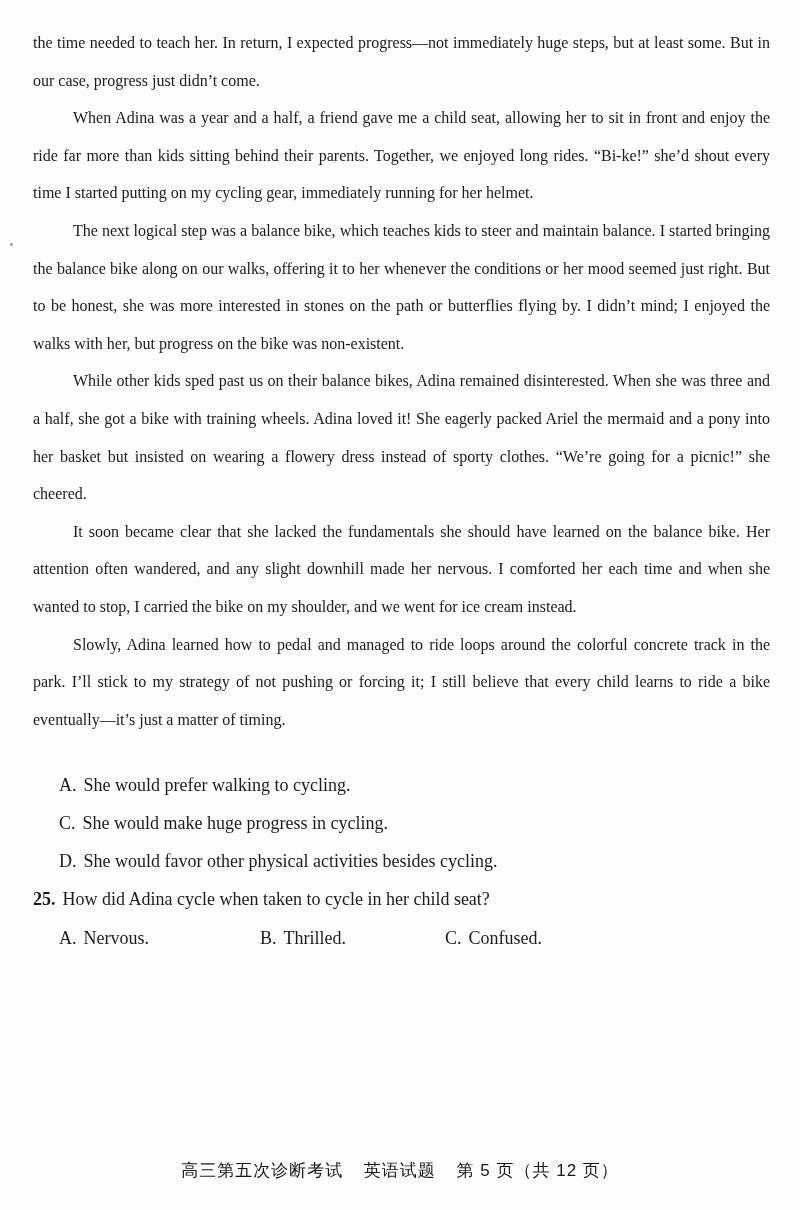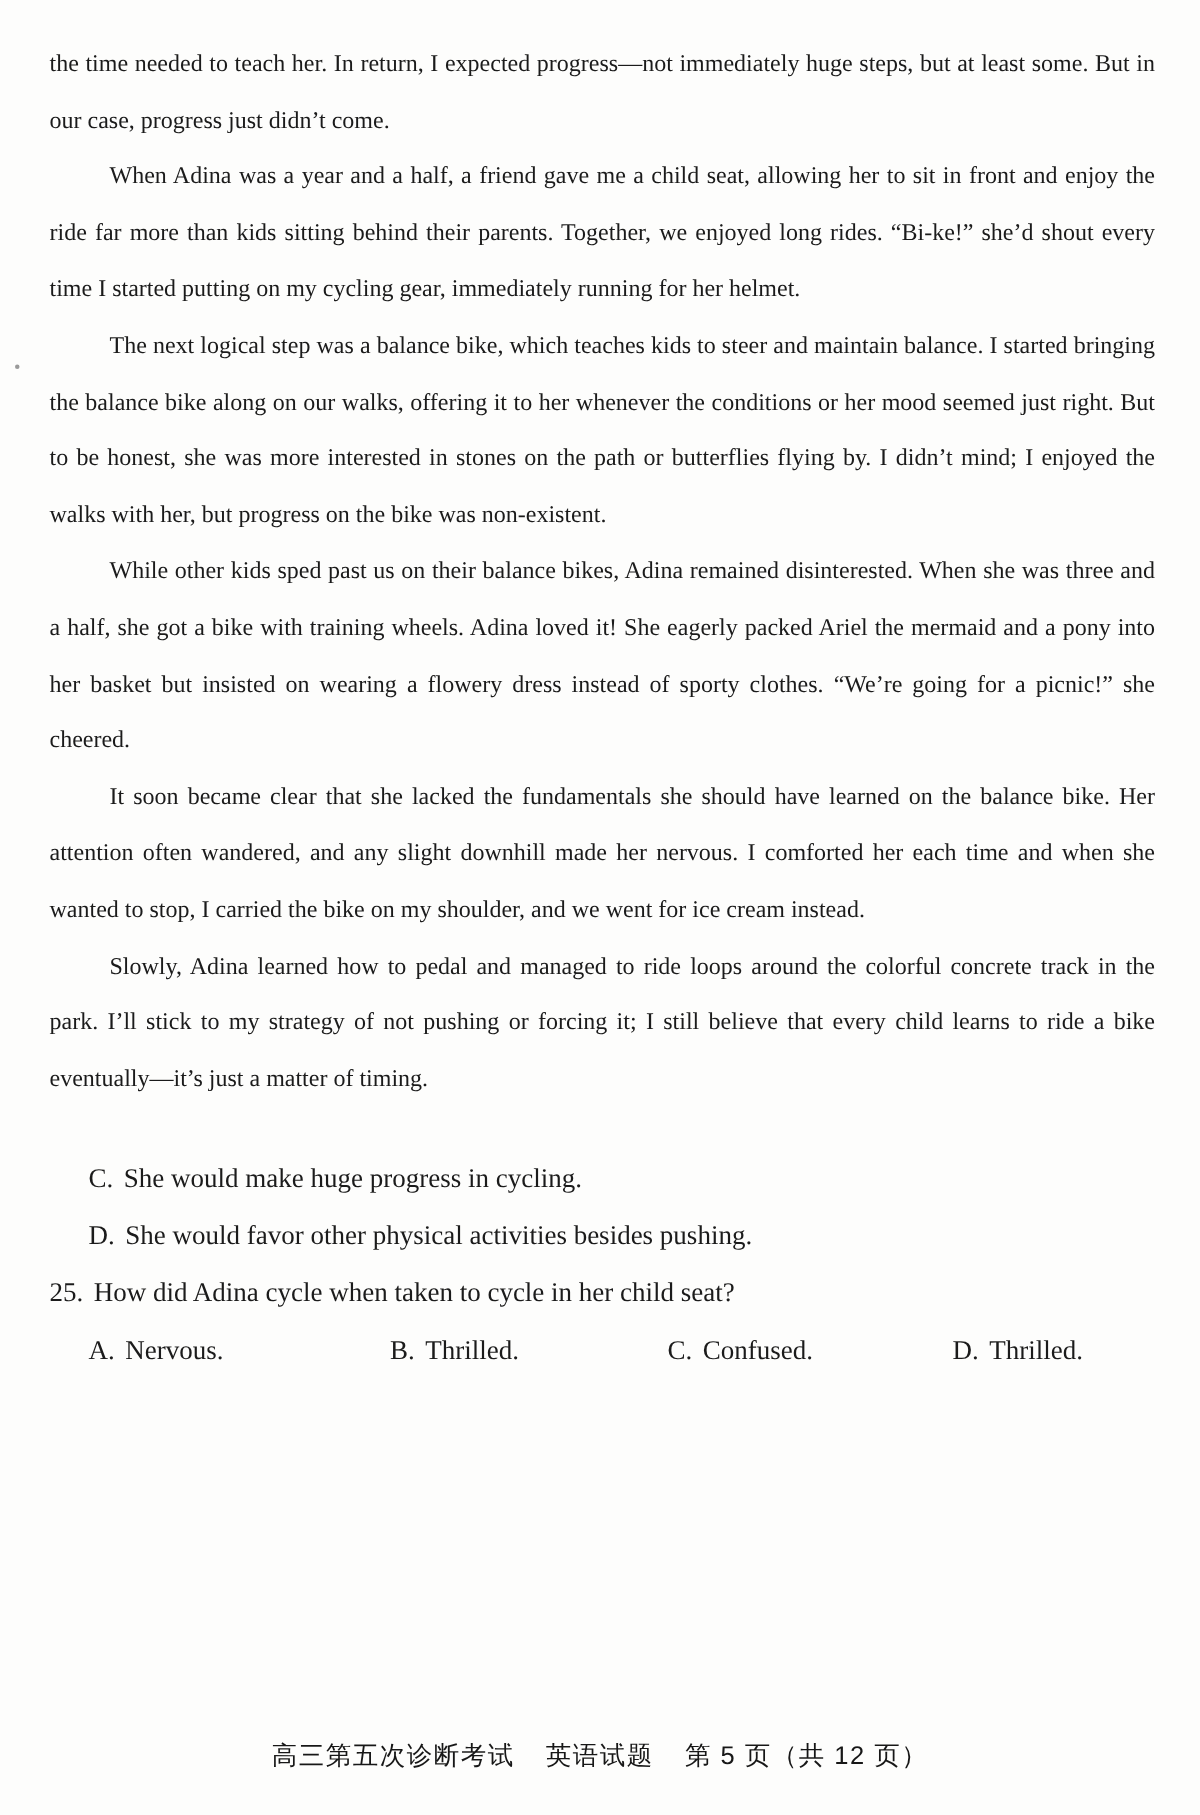--- a/index.html
+++ b/index.html
@@ -36,20 +36,21 @@
   .q-line {
     line-height: 38px;
     white-space: nowrap;
   }
   .q-number {
     display: inline-block;
     margin-right: 12px;
   }
   .q-number.tight {
     margin-right: 7px;
+    font-weight: bold;
   }
   .option-line {
     line-height: 38px;
     padding-left: 26px;
     white-space: nowrap;
   }
   .option-label {
     display: inline-block;
     margin-right: 7px;
   }
@@ -101,44 +102,44 @@
     <p class="indent">The next logical step was a balance bike, which teaches kids to steer and maintain balance. I started bringing the balance bike along on our walks, offering it to her whenever the conditions or her mood seemed just right. But to be honest, she was more interested in stones on the path or butterflies flying by. I didn’t mind; I enjoyed the walks with her, but progress on the bike was non-existent.</p>
     <p class="indent">While other kids sped past us on their balance bikes, Adina remained disinterested. When she was three and a half, she got a bike with training wheels. Adina loved it! She eagerly packed Ariel the mermaid and a pony into her basket but insisted on wearing a flowery dress instead of sporty clothes. “We’re going for a picnic!” she cheered.</p>
     <p class="indent">It soon became clear that she lacked the fundamentals she should have learned on the balance bike. Her attention often wandered, and any slight downhill made her nervous. I comforted her each time and when she wanted to stop, I carried the bike on my shoulder, and we went for ice cream instead.</p>
     <p class="indent">Slowly, Adina learned how to pedal and managed to ride loops around the colorful concrete track in the park. I’ll stick to my strategy of not pushing or forcing it; I still believe that every child learns to ride a bike eventually—it’s just a matter of timing.</p>
   </div>
 
   <div class="questions">
 
     <div>
       <div class="option-line">
+        <span class="option-label">A.</span><span>She would prefer walking to cycling.</span>
+      </div>
+      <div class="option-line">
         <span class="option-label">C.</span><span>She would make huge progress in cycling.</span>
       </div>
       <div class="option-line">
-        <span class="option-label">D.</span><span>She would favor other physical activities besides pushing.</span>
+        <span class="option-label">D.</span><span>She would favor other physical activities besides cycling.</span>
       </div>
     </div>
 
     <div>
       <div class="q-line">
         <span class="q-number tight">25.</span><span>How did Adina cycle when taken to cycle in her child seat?</span>
       </div>
       <div class="options-row">
         <span>
           <span class="option-label">A.</span><span>Nervous.</span>
         </span>
         <span>
           <span class="option-label">B.</span><span>Thrilled.</span>
         </span>
         <span>
           <span class="option-label">C.</span><span>Confused.</span>
         </span>
-        <span>
-          <span class="option-label">D.</span><span>Thrilled.</span>
-        </span>
       </div>
     </div>
 
   </div>
 
   <div class="footer">
     <span class="seg">高三第五次诊断考试</span>
     <span class="seg">英语试题</span>
     <span class="seg">第 5 页（共 12 页）</span>
   </div>

